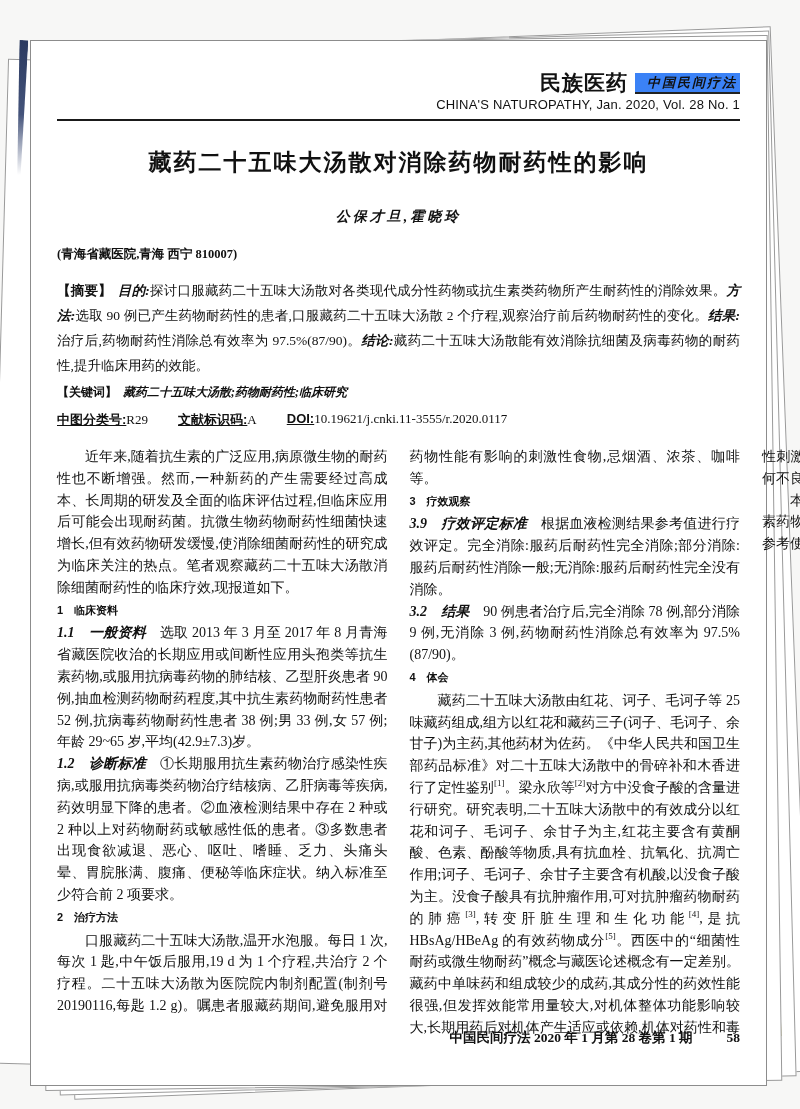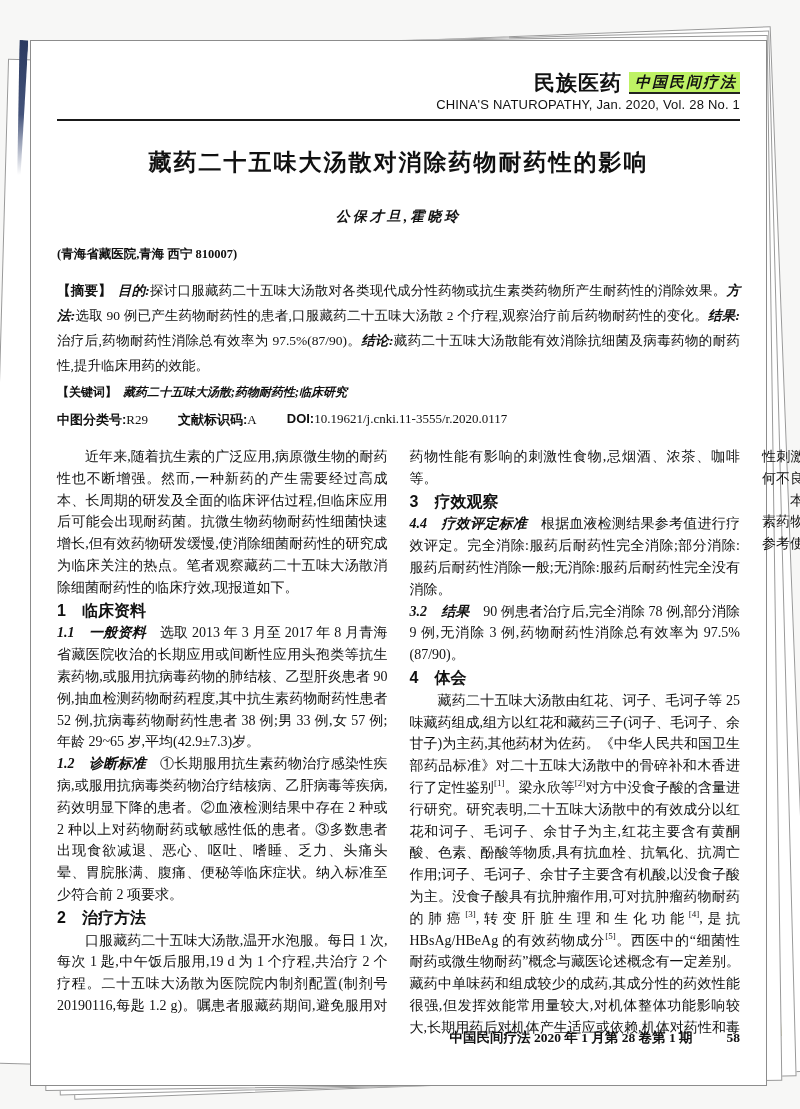--- a/index.html
+++ b/index.html
@@ -47,22 +47,22 @@
   }
 
   
   .masthead{padding-top:28px;text-align:right;}
   .masthead-cn{
     font-family:"Liberation Sans","DejaVu Sans",sans-serif;
     font-weight:bold;font-size:21px;letter-spacing:1px;vertical-align:middle;
   }
   .masthead-script{
     display:inline-block;font-family:"Liberation Serif",serif;
-    font-style:italic;font-weight:bold;font-size:15px;letter-spacing:2px;
-    background:#bef264;padding:1px 3px 0 6px;margin-left:7px;
+    font-style:italic;font-weight:bold;font-size:13px;letter-spacing:2px;
+    background:#3b82f6;padding:1px 3px 0 12px;margin-left:7px;
     border-bottom:2px solid #222;vertical-align:middle;
   }
   .masthead-en{
     font-family:"Liberation Sans","DejaVu Sans",sans-serif;
     font-size:13px;margin-top:0;letter-spacing:0.2px;
   }
   .head-rule{border-bottom:2px solid #1a1a1a;margin-top:7px;}
 
   
   .title{
@@ -74,33 +74,33 @@
   .affil{margin-top:20px;font-size:12.5px;font-weight:bold;}
 
   
   .abstract{margin-top:15px;font-size:13.5px;line-height:25px;text-align:justify;}
   .blk-label{font-family:"Liberation Sans","DejaVu Sans",sans-serif;font-weight:bold;margin-right:6px;}
   .part-label{font-weight:bold;font-style:italic;}
   .keywords{margin-top:2px;font-size:12px;line-height:25px;}
   .kw-text{font-style:italic;font-weight:bold;}
   .meta{margin-top:6px;font-size:13px;display:flex;}
   .meta-item{margin-right:30px;white-space:nowrap;}
-  .meta-item b{font-family:"Liberation Sans","DejaVu Sans",sans-serif;}
+  .meta-item b{font-family:"Liberation Sans","DejaVu Sans",sans-serif;text-decoration:underline;}
 
   
   .body-cols{
     margin-top:17px;height:606px;
     column-count:2;column-gap:22px;column-fill:auto;
     font-size:14px;line-height:21.8px;text-align:justify;
   }
   .sec-p{margin:0;}
   .sec-p.indent{text-indent:2em;}
   .sec-h{
     font-family:"Liberation Sans","DejaVu Sans",sans-serif;
-    font-weight:bold;font-size:16px;margin:1px 0;
+    font-weight:bold;font-size:11px;margin:1px 0;
   }
   .sub-head{font-weight:bold;font-style:italic;margin-right:14px;}
   .sec-p sup{font-size:9px;line-height:0;}
 
   
   .footer{
     position:absolute;right:26px;bottom:38px;
     display:flex;align-items:baseline;gap:34px;
     font-size:13.5px;font-weight:bold;
   }
@@ -144,21 +144,21 @@
       </div>
 
     <div class="body-cols" id="body-cols">
         <div class="sec-p indent">近年来,随着抗生素的广泛应用,病原微生物的耐药性也不断增强。然而,一种新药的产生需要经过高成本、长周期的研发及全面的临床评估过程,但临床应用后可能会出现耐药菌。抗微生物药物耐药性细菌快速增长,但有效药物研发缓慢,使消除细菌耐药性的研究成为临床关注的热点。笔者观察藏药二十五味大汤散消除细菌耐药性的临床疗效,现报道如下。</div>
         <div class="sec-h">1　临床资料</div>
         <div class="sec-p"><span class="sub-head">1.1　一般资料</span>选取 2013 年 3 月至 2017 年 8 月青海省藏医院收治的长期应用或间断性应用头孢类等抗生素药物,或服用抗病毒药物的肺结核、乙型肝炎患者 90 例,抽血检测药物耐药程度,其中抗生素药物耐药性患者 52 例,抗病毒药物耐药性患者 38 例;男 33 例,女 57 例;年龄 29~65 岁,平均(42.9±7.3)岁。</div>
         <div class="sec-p"><span class="sub-head">1.2　诊断标准</span>①长期服用抗生素药物治疗感染性疾病,或服用抗病毒类药物治疗结核病、乙肝病毒等疾病,药效明显下降的患者。②血液检测结果中存在 2 种或 2 种以上对药物耐药或敏感性低的患者。③多数患者出现食欲减退、恶心、呕吐、嗜睡、乏力、头痛头晕、胃脘胀满、腹痛、便秘等临床症状。纳入标准至少符合前 2 项要求。</div>
         <div class="sec-h">2　治疗方法</div>
         <div class="sec-p indent">口服藏药二十五味大汤散,温开水泡服。每日 1 次,每次 1 匙,中午饭后服用,19 d 为 1 个疗程,共治疗 2 个疗程。二十五味大汤散为医院院内制剂配置(制剂号 20190116,每匙 1.2 g)。嘱患者服藏药期间,避免服用对药物性能有影响的刺激性食物,忌烟酒、浓茶、咖啡等。</div>
         <div class="sec-h">3　疗效观察</div>
-        <div class="sec-p"><span class="sub-head">4.4　疗效评定标准</span>根据血液检测结果参考值进行疗效评定。完全消除:服药后耐药性完全消除;部分消除:服药后耐药性消除一般;无消除:服药后耐药性完全没有消除。</div>
+        <div class="sec-p"><span class="sub-head">3.9　疗效评定标准</span>根据血液检测结果参考值进行疗效评定。完全消除:服药后耐药性完全消除;部分消除:服药后耐药性消除一般;无消除:服药后耐药性完全没有消除。</div>
         <div class="sec-p"><span class="sub-head">3.2　结果</span>90 例患者治疗后,完全消除 78 例,部分消除 9 例,无消除 3 例,药物耐药性消除总有效率为 97.5%(87/90)。</div>
         <div class="sec-h">4　体会</div>
         <div class="sec-p indent">藏药二十五味大汤散由红花、诃子、毛诃子等 25 味藏药组成,组方以红花和藏药三子(诃子、毛诃子、余甘子)为主药,其他药材为佐药。《中华人民共和国卫生部药品标准》对二十五味大汤散中的骨碎补和木香进行了定性鉴别<sup>[1]</sup>。梁永欣等<sup>[2]</sup>对方中没食子酸的含量进行研究。研究表明,二十五味大汤散中的有效成分以红花和诃子、毛诃子、余甘子为主,红花主要含有黄酮酸、色素、酚酸等物质,具有抗血栓、抗氧化、抗凋亡作用;诃子、毛诃子、余甘子主要含有机酸,以没食子酸为主。没食子酸具有抗肿瘤作用,可对抗肿瘤药物耐药的肺癌<sup>[3]</sup>,转变肝脏生理和生化功能<sup>[4]</sup>,是抗 HBsAg/HBeAg 的有效药物成分<sup>[5]</sup>。西医中的“细菌性耐药或微生物耐药”概念与藏医论述概念有一定差别。藏药中单味药和组成较少的成药,其成分性的药效性能很强,但发挥效能常用量较大,对机体整体功能影响较大,长期用药后对机体产生适应或依赖,机体对药性和毒性刺激得不到相应的反应,整个过程中对机体产生的任何不良因素都认为是“耐药性”。</div>
         <div class="sec-p indent">本研究结果显示,藏药二十五味大汤散能消除抗生素药物及抗病毒药物产生的耐药性,疗效显著,值得临床参考使用。</div>
       </div>
 
     <div class="footer">
       <span>中国民间疗法 2020 年 1 月第 28 卷第 1 期</span>
       <span>58</span>
     </div>

